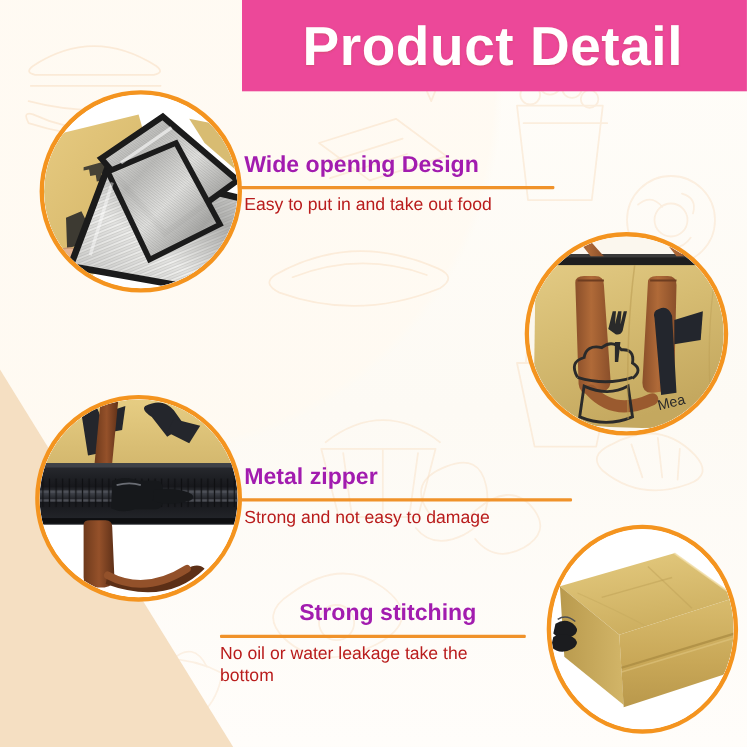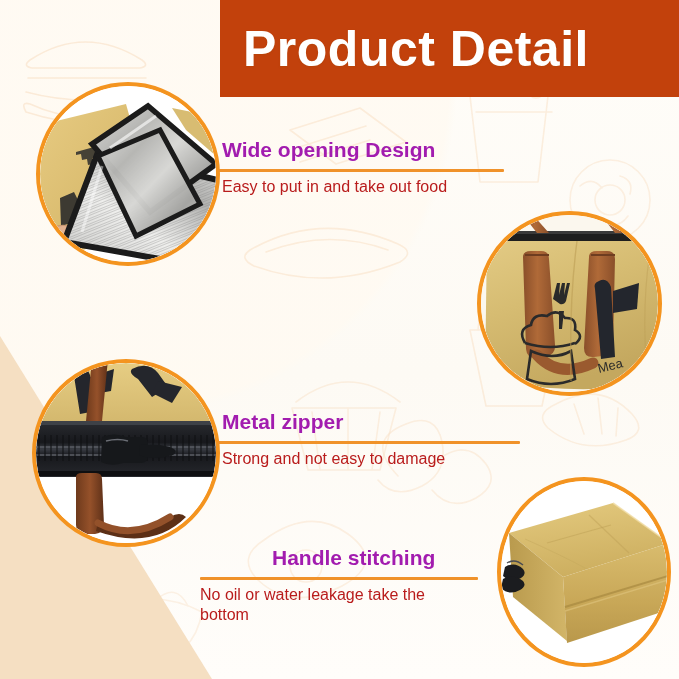--- a/index.html
+++ b/index.html
@@ -34,25 +34,25 @@
   .wedge{
     position:absolute;
     left:0;top:0;width:679px;height:679px;
     pointer-events:none;
   }
 
   
   .banner{
     position:absolute;
     left:220px;top:0;
-    width:459px;height:97px;
-    background:#c2410c;
+    width:459px;height:83px;
+    background:#ec4899;
     display:flex;align-items:center;
     box-sizing:border-box;
-    padding-left:23px;
+    padding-left:55px;
   }
   .banner-title{
     color:#ffffff;
     font-size:50px;
     font-weight:bold;
     letter-spacing:.5px;
     line-height:1;
     white-space:nowrap;
     text-shadow:0 1px 2px rgba(150,80,0,.25);
   }
@@ -103,21 +103,21 @@
     font-weight:normal;
   }
 
   #feature-wide   {left:222px;top:138px;width:300px;}
   #feature-wide .rule{width:286px;margin-left:-4px;}
 
   #feature-handle {left:200px;top:266px;width:282px;}
   #feature-handle h3{padding-left:22px;}
   #feature-handle .rule{width:282px;}
 
-  #feature-zipper {left:222px;top:410px;width:308px;}
+  #feature-zipper {left:222px;top:422px;width:308px;}
   #feature-zipper .rule{width:302px;margin-left:-4px;}
 
   #feature-stitch {left:200px;top:546px;width:278px;}
   #feature-stitch h3{padding-left:72px;}
   #feature-stitch .rule{width:278px;}
 </style>
 </head>
 <body>
 
 <div class="page">
@@ -433,18 +433,18 @@
   </div>
 
 
   <div class="feature" id="feature-zipper">
     <h3>Metal zipper</h3>
     <div class="rule"></div>
     <p>Strong and not easy to damage</p>
   </div>
 
   <div class="feature" id="feature-stitch">
-    <h3>Handle stitching</h3>
+    <h3>Strong stitching</h3>
     <div class="rule"></div>
     <p>No oil or water leakage take the bottom</p>
   </div>
 
 </div>
 
 </body></html>

